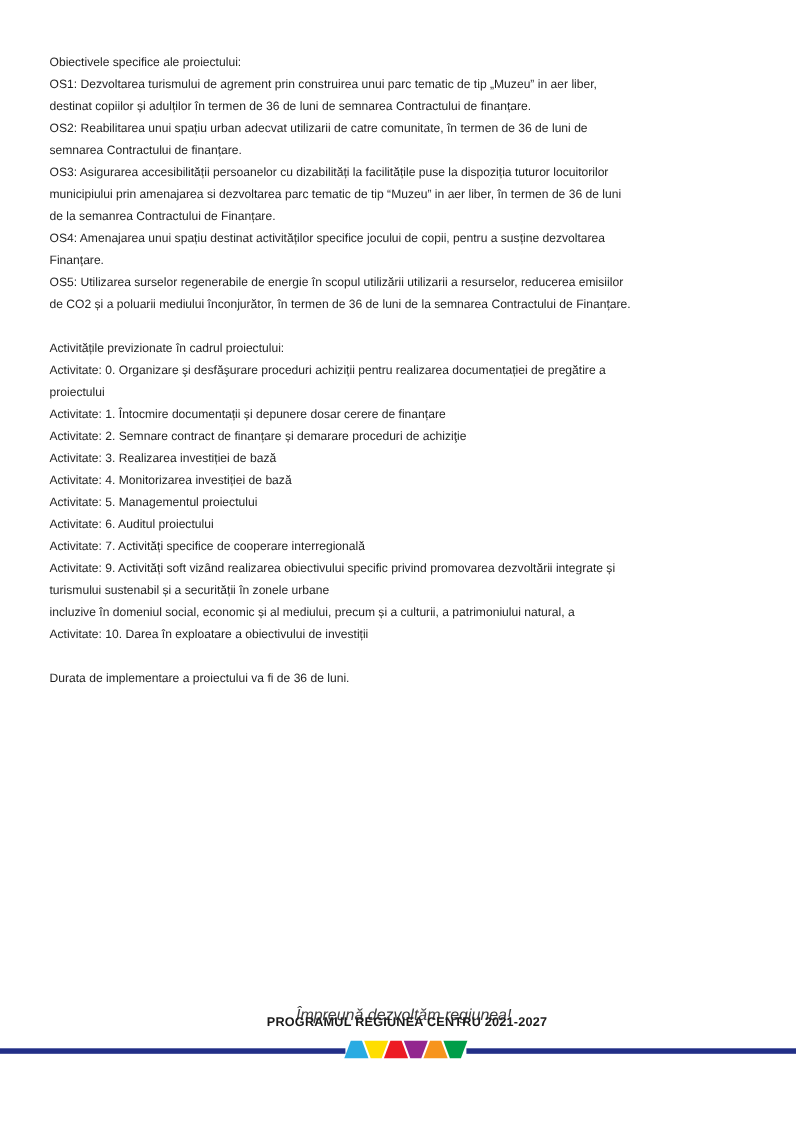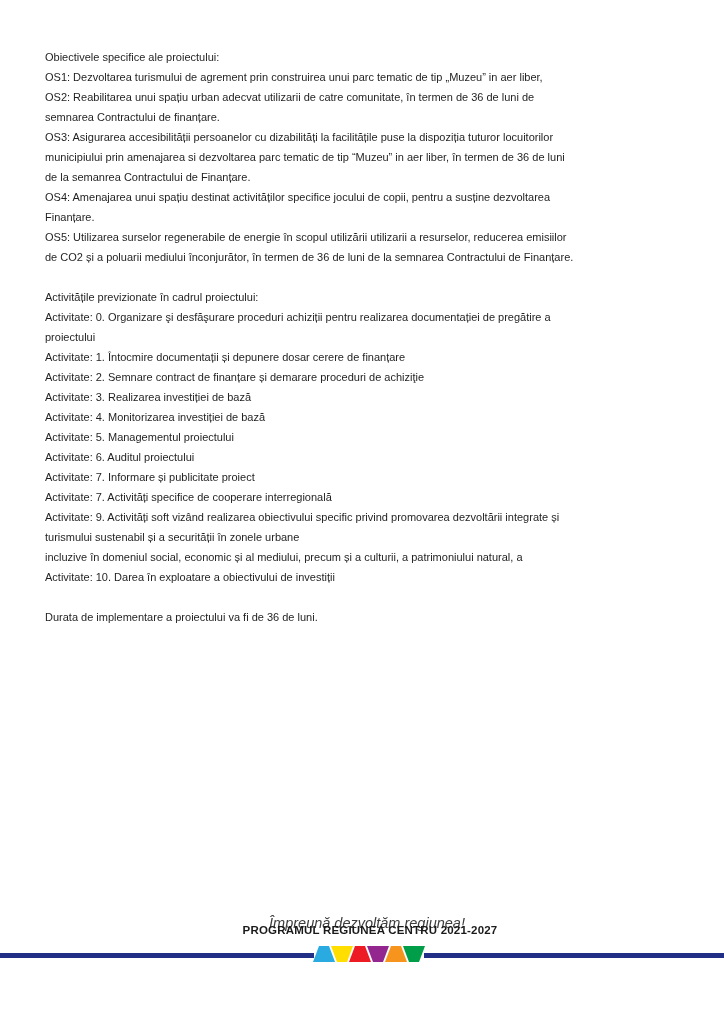--- a/index.html
+++ b/index.html
@@ -61,40 +61,40 @@
   }
 </style>
 </head>
 <body>
 
 <div class="page">
 
   <div class="body-text">
       <div class="doc-line">Obiectivele specifice ale proiectului:</div>
       <div class="doc-line">OS1: Dezvoltarea turismului de agrement prin construirea unui parc tematic de tip „Muzeu” in aer liber,</div>
+      <div class="doc-line">destinat copiilor și adulților în termen de 36 de luni de semnarea Contractului de finanțare.</div>
       <div class="doc-line">OS2: Reabilitarea unui spațiu urban adecvat utilizarii de catre comunitate, în termen de 36 de luni de</div>
       <div class="doc-line">semnarea Contractului de finanțare.</div>
       <div class="doc-line">OS3: Asigurarea accesibilității persoanelor cu dizabilități la facilitățile puse la dispoziția tuturor locuitorilor</div>
       <div class="doc-line">municipiului prin amenajarea si dezvoltarea parc tematic de tip “Muzeu” in aer liber, în termen de 36 de luni</div>
       <div class="doc-line">de la semanrea Contractului de Finanțare.</div>
       <div class="doc-line">OS4: Amenajarea unui spațiu destinat activităților specifice jocului de copii, pentru a susține dezvoltarea</div>
       <div class="doc-line">Finanțare.</div>
       <div class="doc-line">OS5: Utilizarea surselor regenerabile de energie în scopul utilizării utilizarii a resurselor, reducerea emisiilor</div>
       <div class="doc-line">de CO2 și a poluarii mediului înconjurător, în termen de 36 de luni de la semnarea Contractului de Finanțare.</div>
       <div class="doc-line">&nbsp;</div>
       <div class="doc-line">Activitățile previzionate în cadrul proiectului:</div>
       <div class="doc-line">Activitate: 0. Organizare şi desfăşurare proceduri achiziții pentru realizarea documentației de pregătire a</div>
       <div class="doc-line">proiectului</div>
       <div class="doc-line">Activitate: 1. Întocmire documentații și depunere dosar cerere de finanțare</div>
       <div class="doc-line">Activitate: 2. Semnare contract de finanțare și demarare proceduri de achiziţie</div>
       <div class="doc-line">Activitate: 3. Realizarea investiției de bază</div>
       <div class="doc-line">Activitate: 4. Monitorizarea investiției de bază</div>
       <div class="doc-line">Activitate: 5. Managementul proiectului</div>
       <div class="doc-line">Activitate: 6. Auditul proiectului</div>
-      <div class="doc-line">Activitate: 7. Informare și publicitate proiect</div>
       <div class="doc-line">Activitate: 7. Activități specifice de cooperare interregională</div>
       <div class="doc-line">Activitate: 9. Activități soft vizând realizarea obiectivului specific privind promovarea dezvoltării integrate și</div>
       <div class="doc-line">turismului sustenabil și a securității în zonele urbane</div>
       <div class="doc-line">incluzive în domeniul social, economic și al mediului, precum și a culturii, a patrimoniului natural, a</div>
       <div class="doc-line">Activitate: 10. Darea în exploatare a obiectivului de investiții</div>
       <div class="doc-line">&nbsp;</div>
       <div class="doc-line">Durata de implementare a proiectului va fi de 36 de luni.</div>
     </div>
 
   <div class="tagline">Împreună dezvoltăm regiunea!</div>

